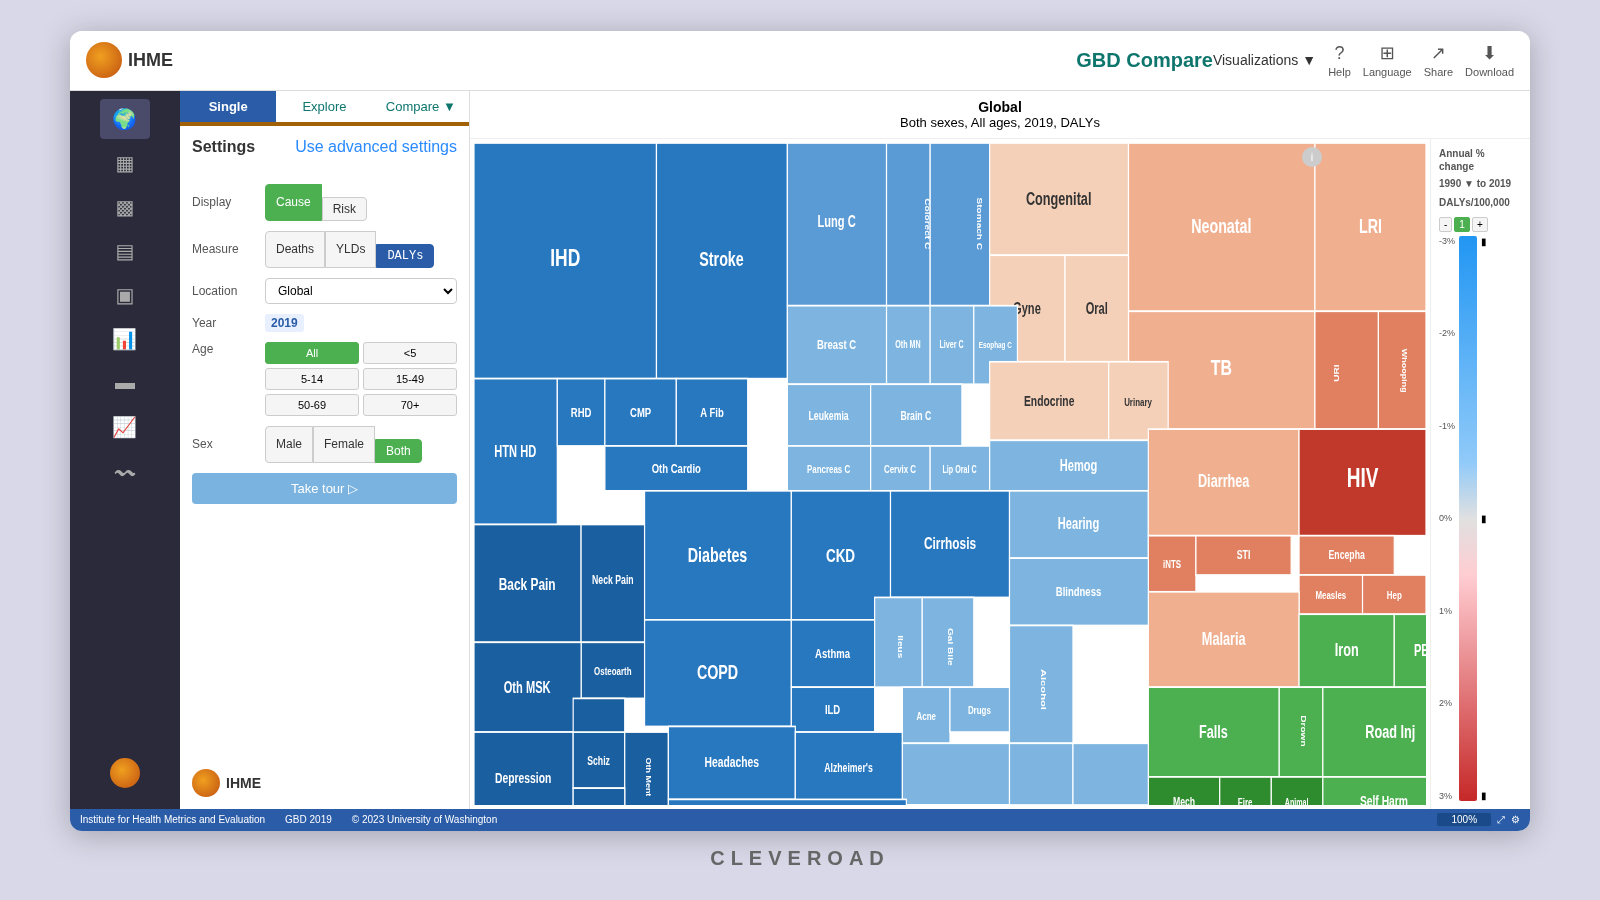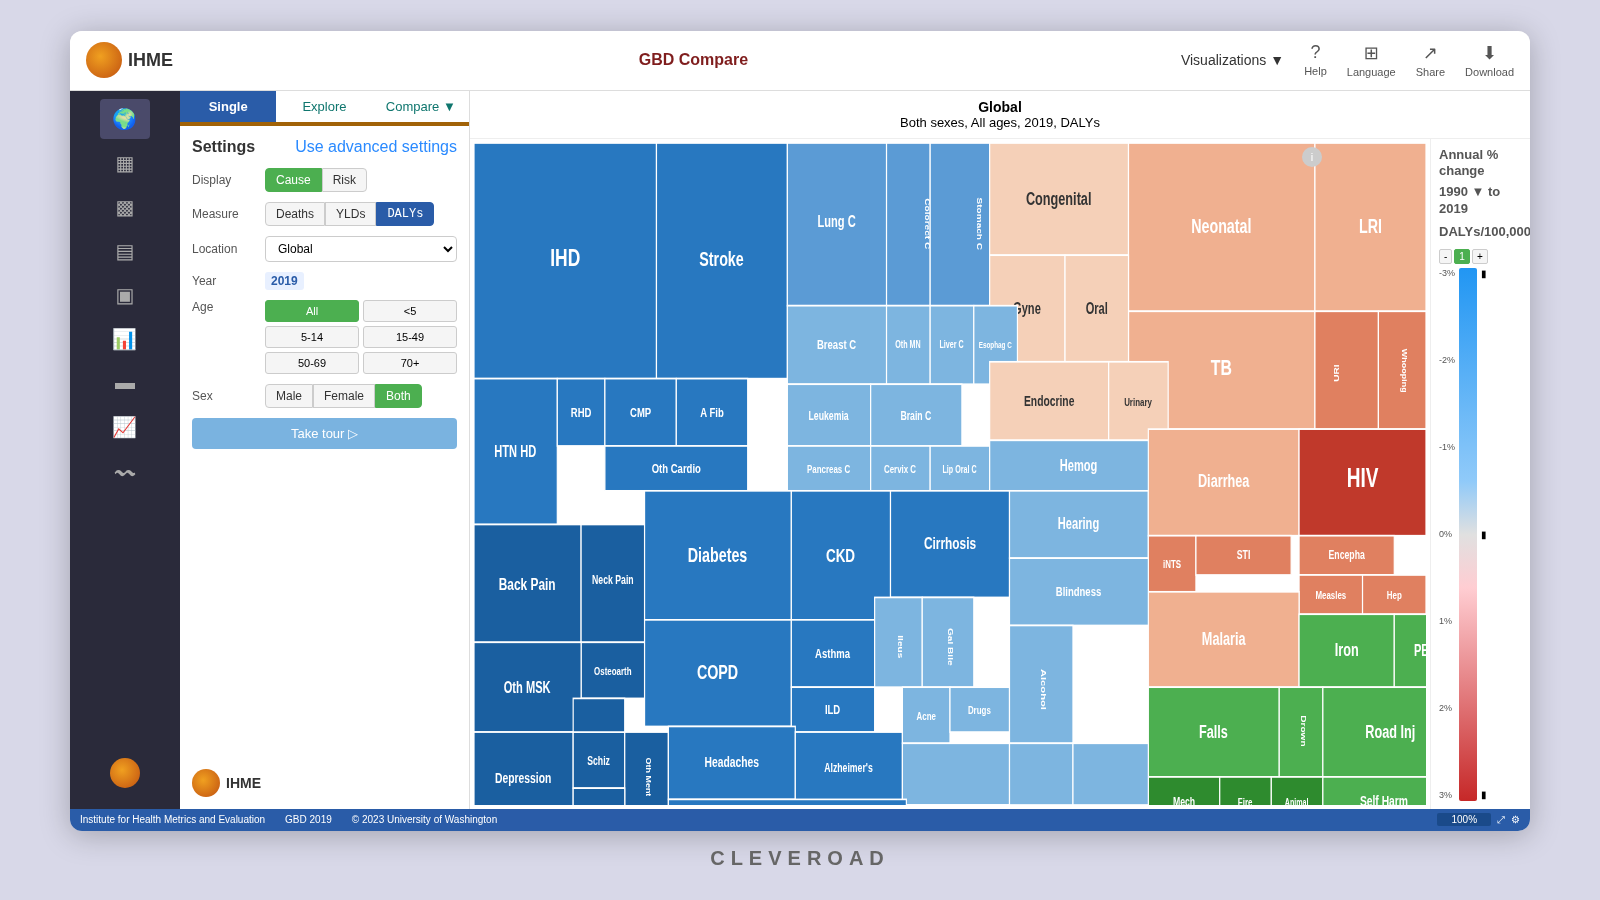--- a/index.html
+++ b/index.html
@@ -44,28 +44,29 @@
       border-radius: 50%;
       background: radial-gradient(circle at 40% 40%, #f0a020, #c05010);
     }
     .logo-text {
       font-weight: bold;
       font-size: 18px;
       color: #333;
     }
     .title-center {
       flex: 1;
-      text-align: center;
-      font-size: 16px;
+      text-align: right;
+      font-size: 20px;
       font-weight: bold;
-      color: #7f1d1d;
+      color: #0f766e;
     }
     .top-actions {
       display: flex;
-      gap: 20px;
+      align-items: center;
+      gap: 12px;
     }
     .top-action-item {
       display: flex;
       flex-direction: column;
       align-items: center;
       cursor: pointer;
       font-size: 11px;
       color: #555;
       gap: 2px;
     }
@@ -153,21 +154,21 @@
       gap: 4px;
     }
     .settings-panel {
       padding: 12px;
       flex: 1;
     }
     .settings-header {
       display: flex;
       justify-content: space-between;
       align-items: center;
-      margin-bottom: 12px;
+      margin-bottom: 28px;
     }
     .settings-title {
       font-size: 16px;
       font-weight: bold;
       color: #333;
     }
     .advanced-link {
       font-size: 16px;
       color: #2a8aff;
       cursor: pointer;
@@ -190,21 +191,21 @@
     }
     .btn-group .btn {
       padding: 4px 10px;
       font-size: 12px;
       border: 1px solid #ccc;
       cursor: pointer;
       background: #f5f5f5;
       color: #333;
     }
     .btn-group .btn:first-child { border-radius: 4px 0 0 4px; }
-    .btn-group .btn:last-child { border-radius: 0 4px 4px 0; }
+    .btn-group .btn:last-child { border-radius: 0 4px 4px 0; margin-top: 13px; }
     .btn-group .btn.active {
       background: #4caf50;
       color: #fff;
       border-color: #4caf50;
     }
     .btn-group .btn.active-blue {
       background: #2a5ca8;
       color: #fff;
       border-color: #2a5ca8;
       font-family: Liberation Mono, monospace;
@@ -306,21 +307,21 @@
     .legend-area {
       width: 100px;
       padding: 8px;
       display: flex;
       flex-direction: column;
       font-size: 10px;
       flex-shrink: 0;
       border-left: 1px solid #eee;
     }
     .legend-title {
-      font-size: 13px;
+      font-size: 10px;
       color: #555;
       margin-bottom: 4px;
       line-height: 1.3;
       font-weight: bold;
     }
     .legend-bar-container {
       display: flex;
       align-items: stretch;
       gap: 4px;
       flex: 1;

